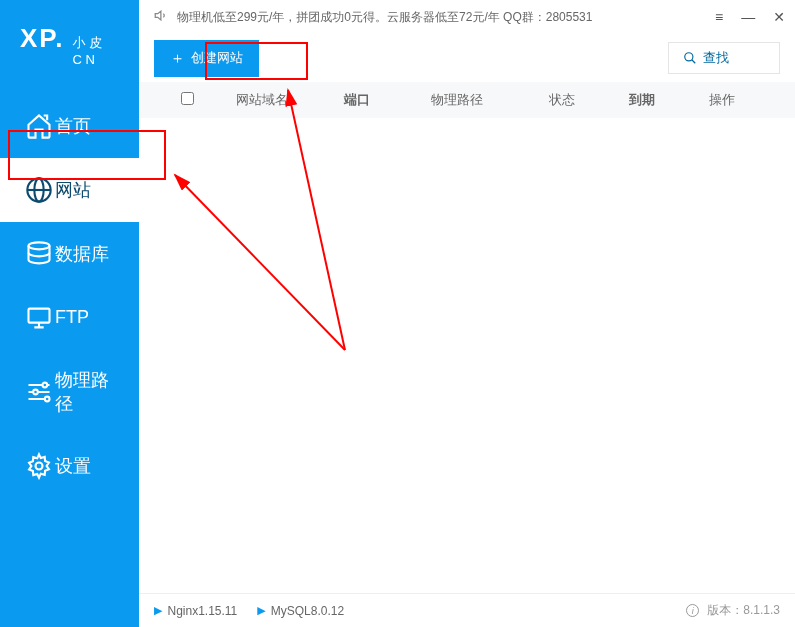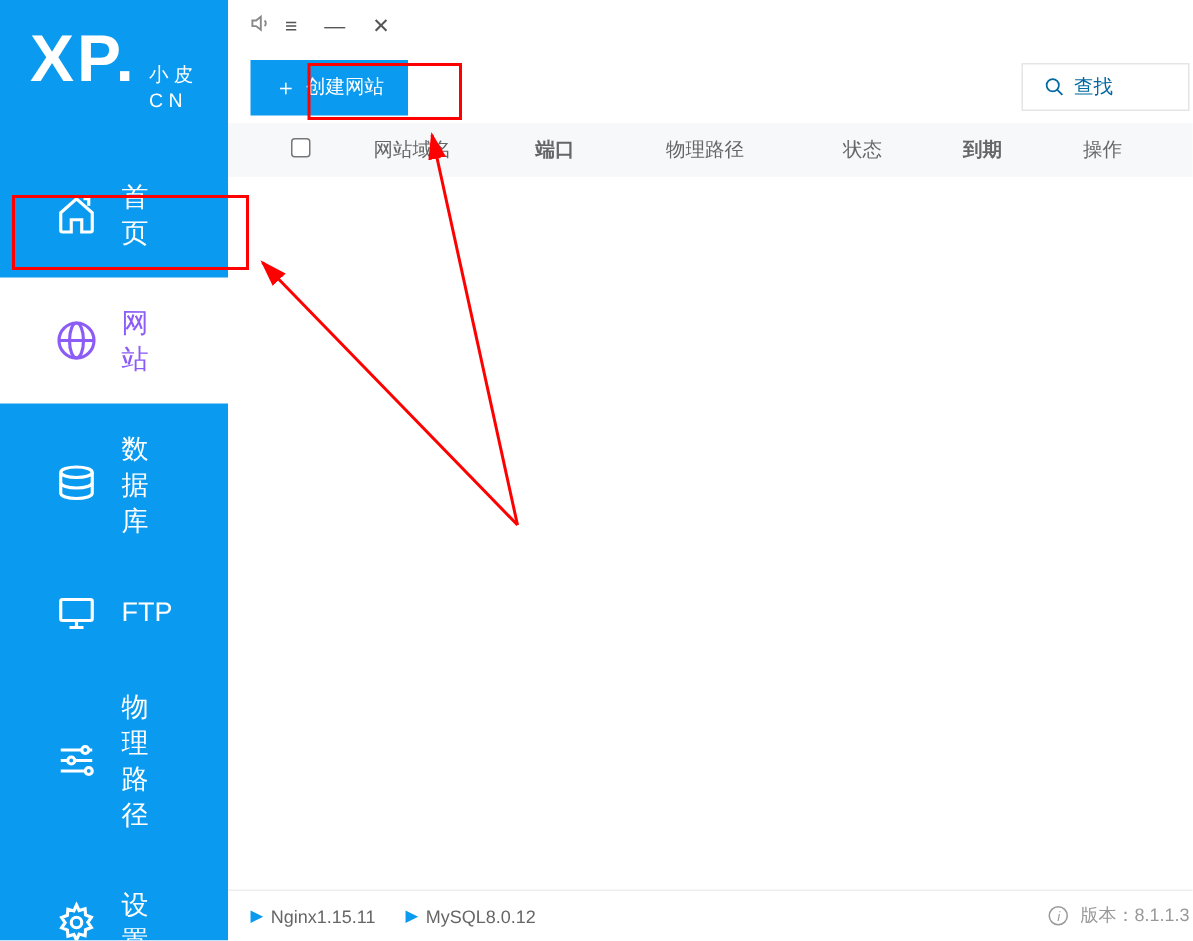--- a/index.html
+++ b/index.html
@@ -1,24 +1,24 @@
 <!DOCTYPE html>
 <html><head>
   <meta charset="utf-8">
   <style>
     * { margin: 0; padding: 0; box-sizing: border-box; font-family: "Microsoft YaHei", sans-serif; }
     body { width: 795px; height: 627px; display: flex; background: #fff; overflow: hidden; position: relative; }
     
     .sidebar { width: 195px; background: #0a9aef; color: #fff; display: flex; flex-direction: column; }
     .logo { padding: 15px 20px 25px; display: flex; align-items: baseline; gap: 8px; }
-    .logo-xp { font-size: 44px; font-weight: bold; letter-spacing: 2px; }
+    .logo-xp { font-size: 26px; font-weight: bold; letter-spacing: 2px; }
     .logo-sub { font-size: 13px; line-height: 1.3; margin-top: 20px; }
     
-    .nav-item { display: flex; align-items: center; gap: 16px; padding: 18px 37px; cursor: pointer; font-size: 18px; }
-    .nav-item.active { background: #fff; color: #8b5cf6; }
+    .nav-item { display: flex; align-items: center; gap: 2px; padding: 18px 25px; cursor: pointer; font-size: 18px; }
+    .nav-item.active { background: #fff; color: #0c4a6e; }
     .nav-icon { width: 28px; height: 28px; display: flex; align-items: center; justify-content: center; }
     .nav-icon svg { width: 28px; height: 28px; }
     
     .main { flex: 1; display: flex; flex-direction: column; }
     
     .titlebar { height: 34px; display: flex; align-items: center; padding: 0 10px 0 15px; font-size: 12px; color: #666; }
     .titlebar .speaker { margin-right: 8px; color: #888; }
     .titlebar .promo { flex: 1; }
     .win-controls { display: flex; gap: 18px; color: #555; font-size: 14px; }
     .win-btn { cursor: pointer; }
@@ -128,20 +128,21 @@
   </div>
 </div>
 
 <div class="main">
   <div class="titlebar">
     <span class="speaker">
       <svg width="15" height="15" viewBox="0 0 24 24" fill="none" stroke="currentColor" stroke-width="2">
           <path d="M11 5L6 9H2v6h4l5 4V5zM15 9a4 4 0 010 6"></path>
         </svg>
     </span>
+    <span class="promo">物理机低至299元/年，拼团成功0元得。云服务器低至72元/年   QQ群：2805531</span>
     <div class="win-controls">
       <span class="win-btn">≡</span>
       <span class="win-btn">—</span>
       <span class="win-btn">✕</span>
     </div>
   </div>
 
   <div class="toolbar">
     <button class="create-btn">
       <span class="plus">＋</span>

